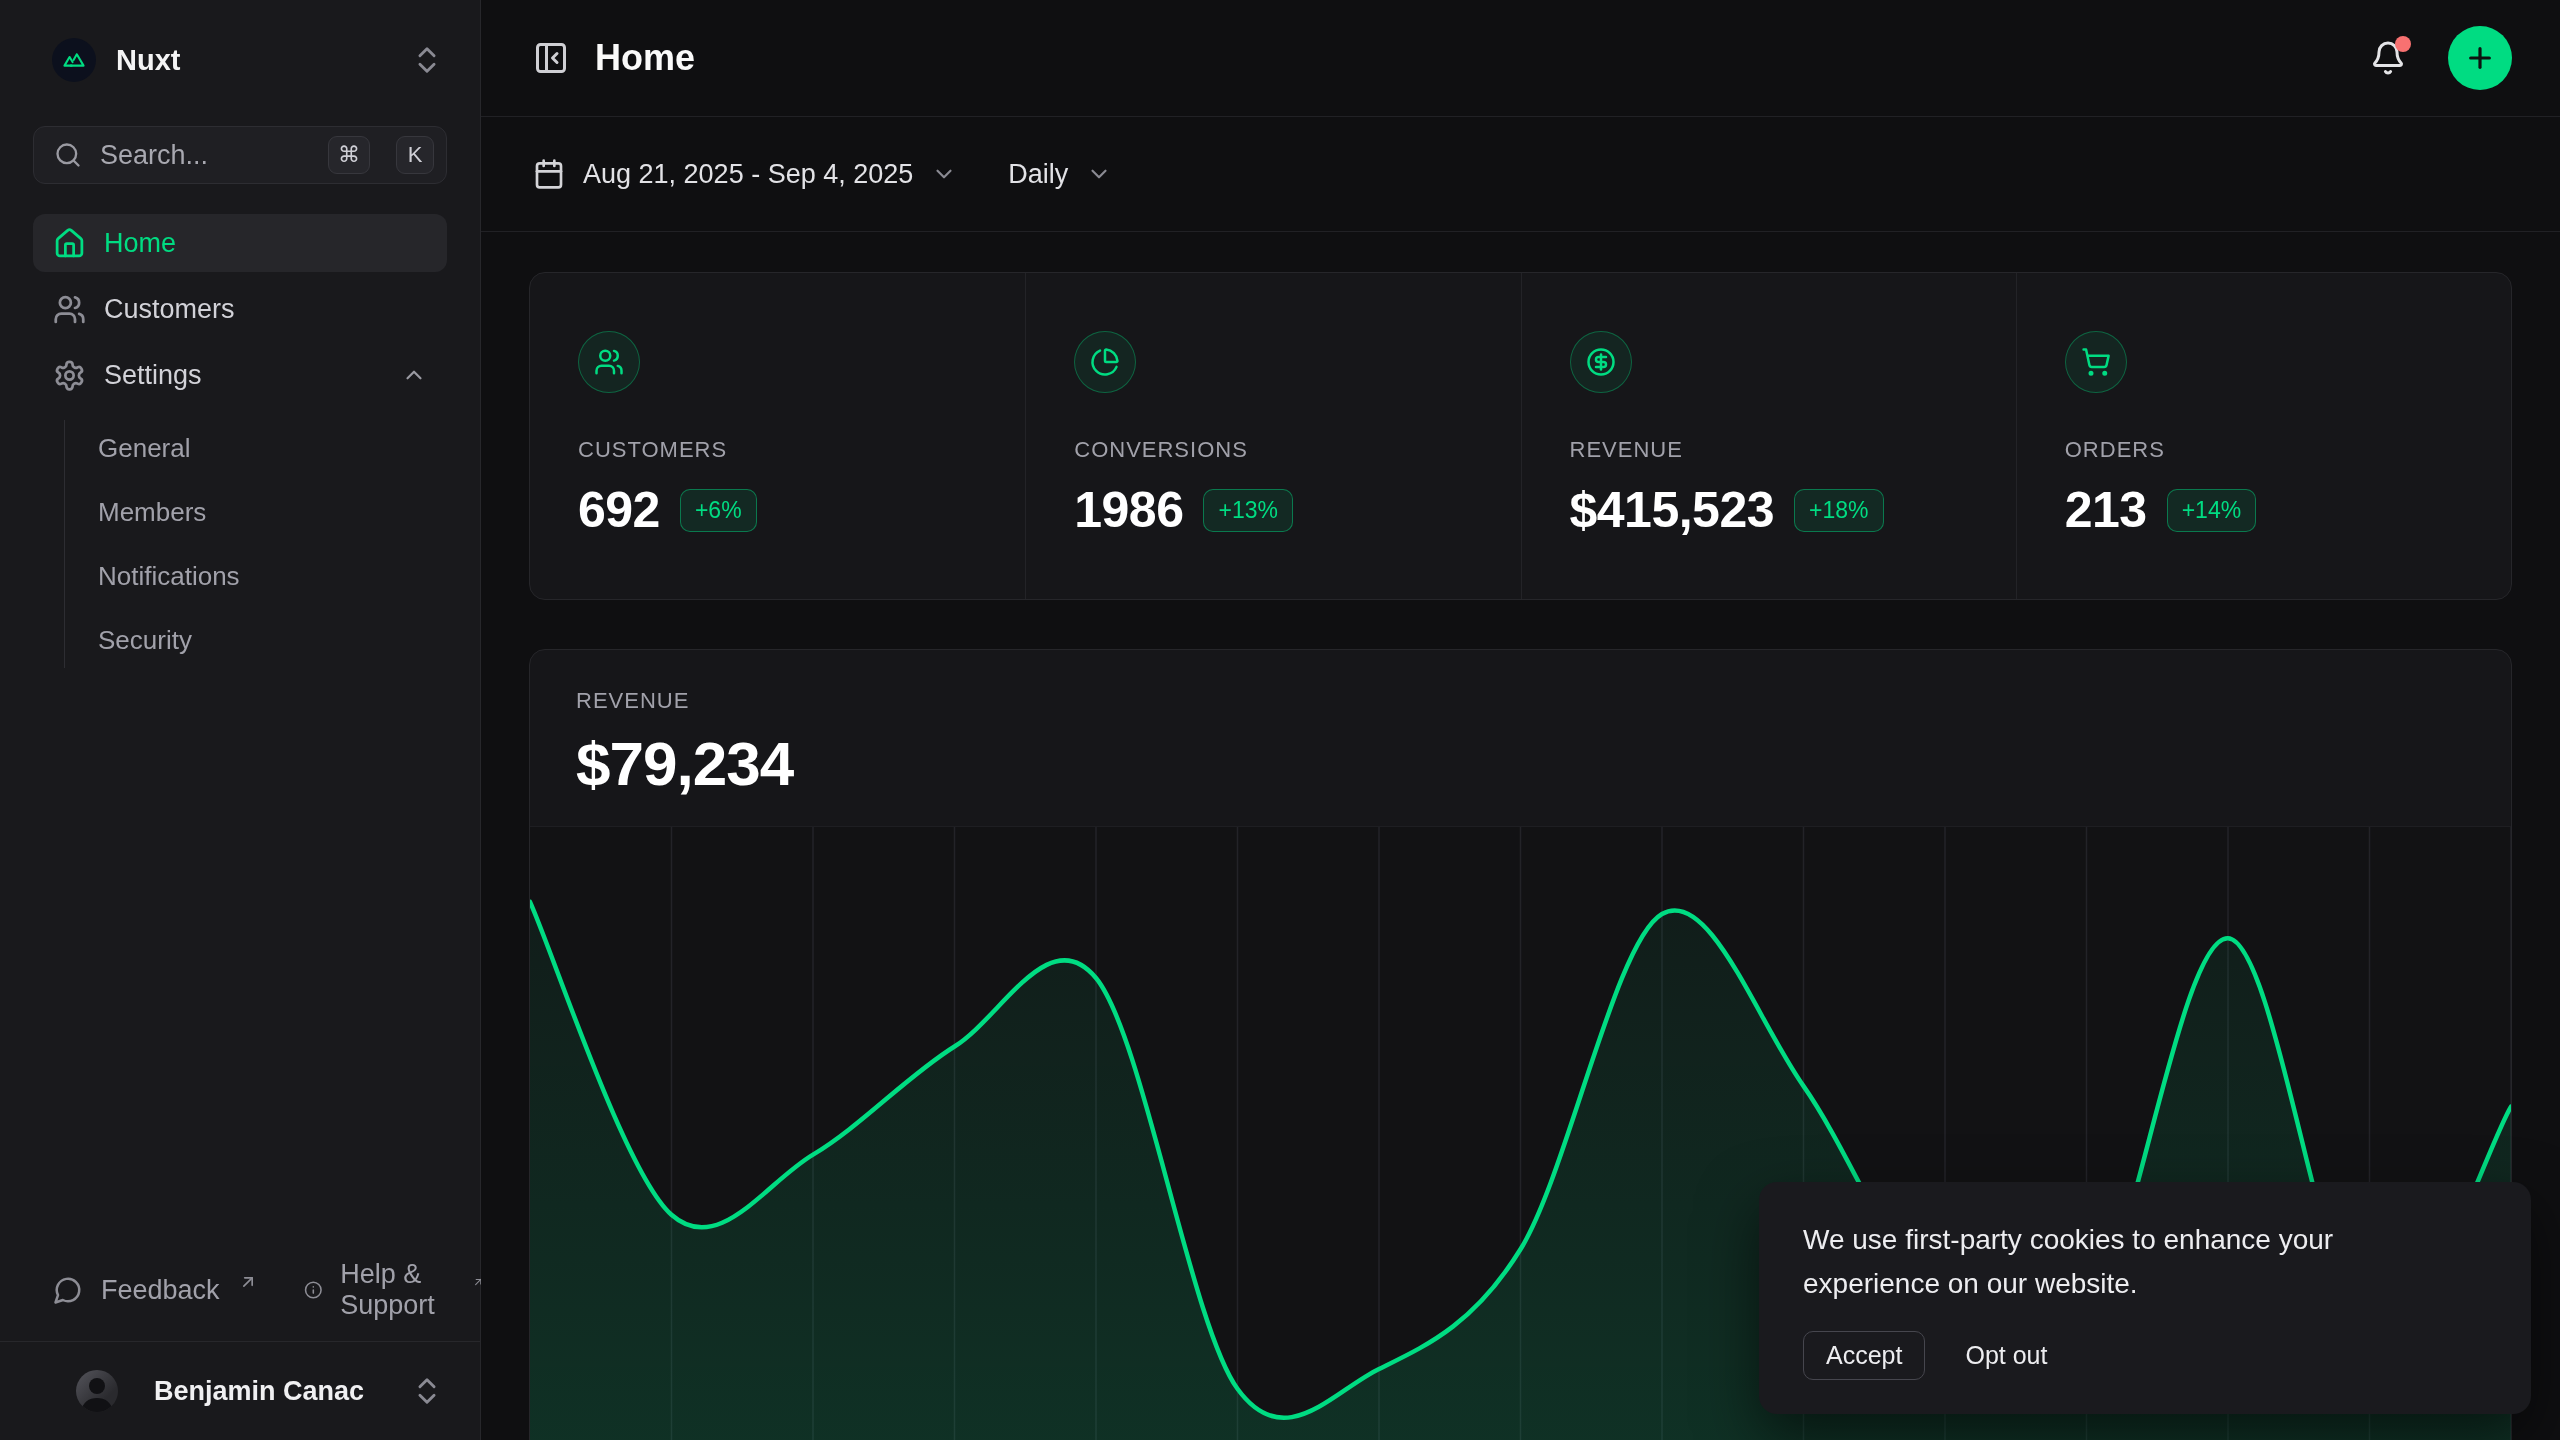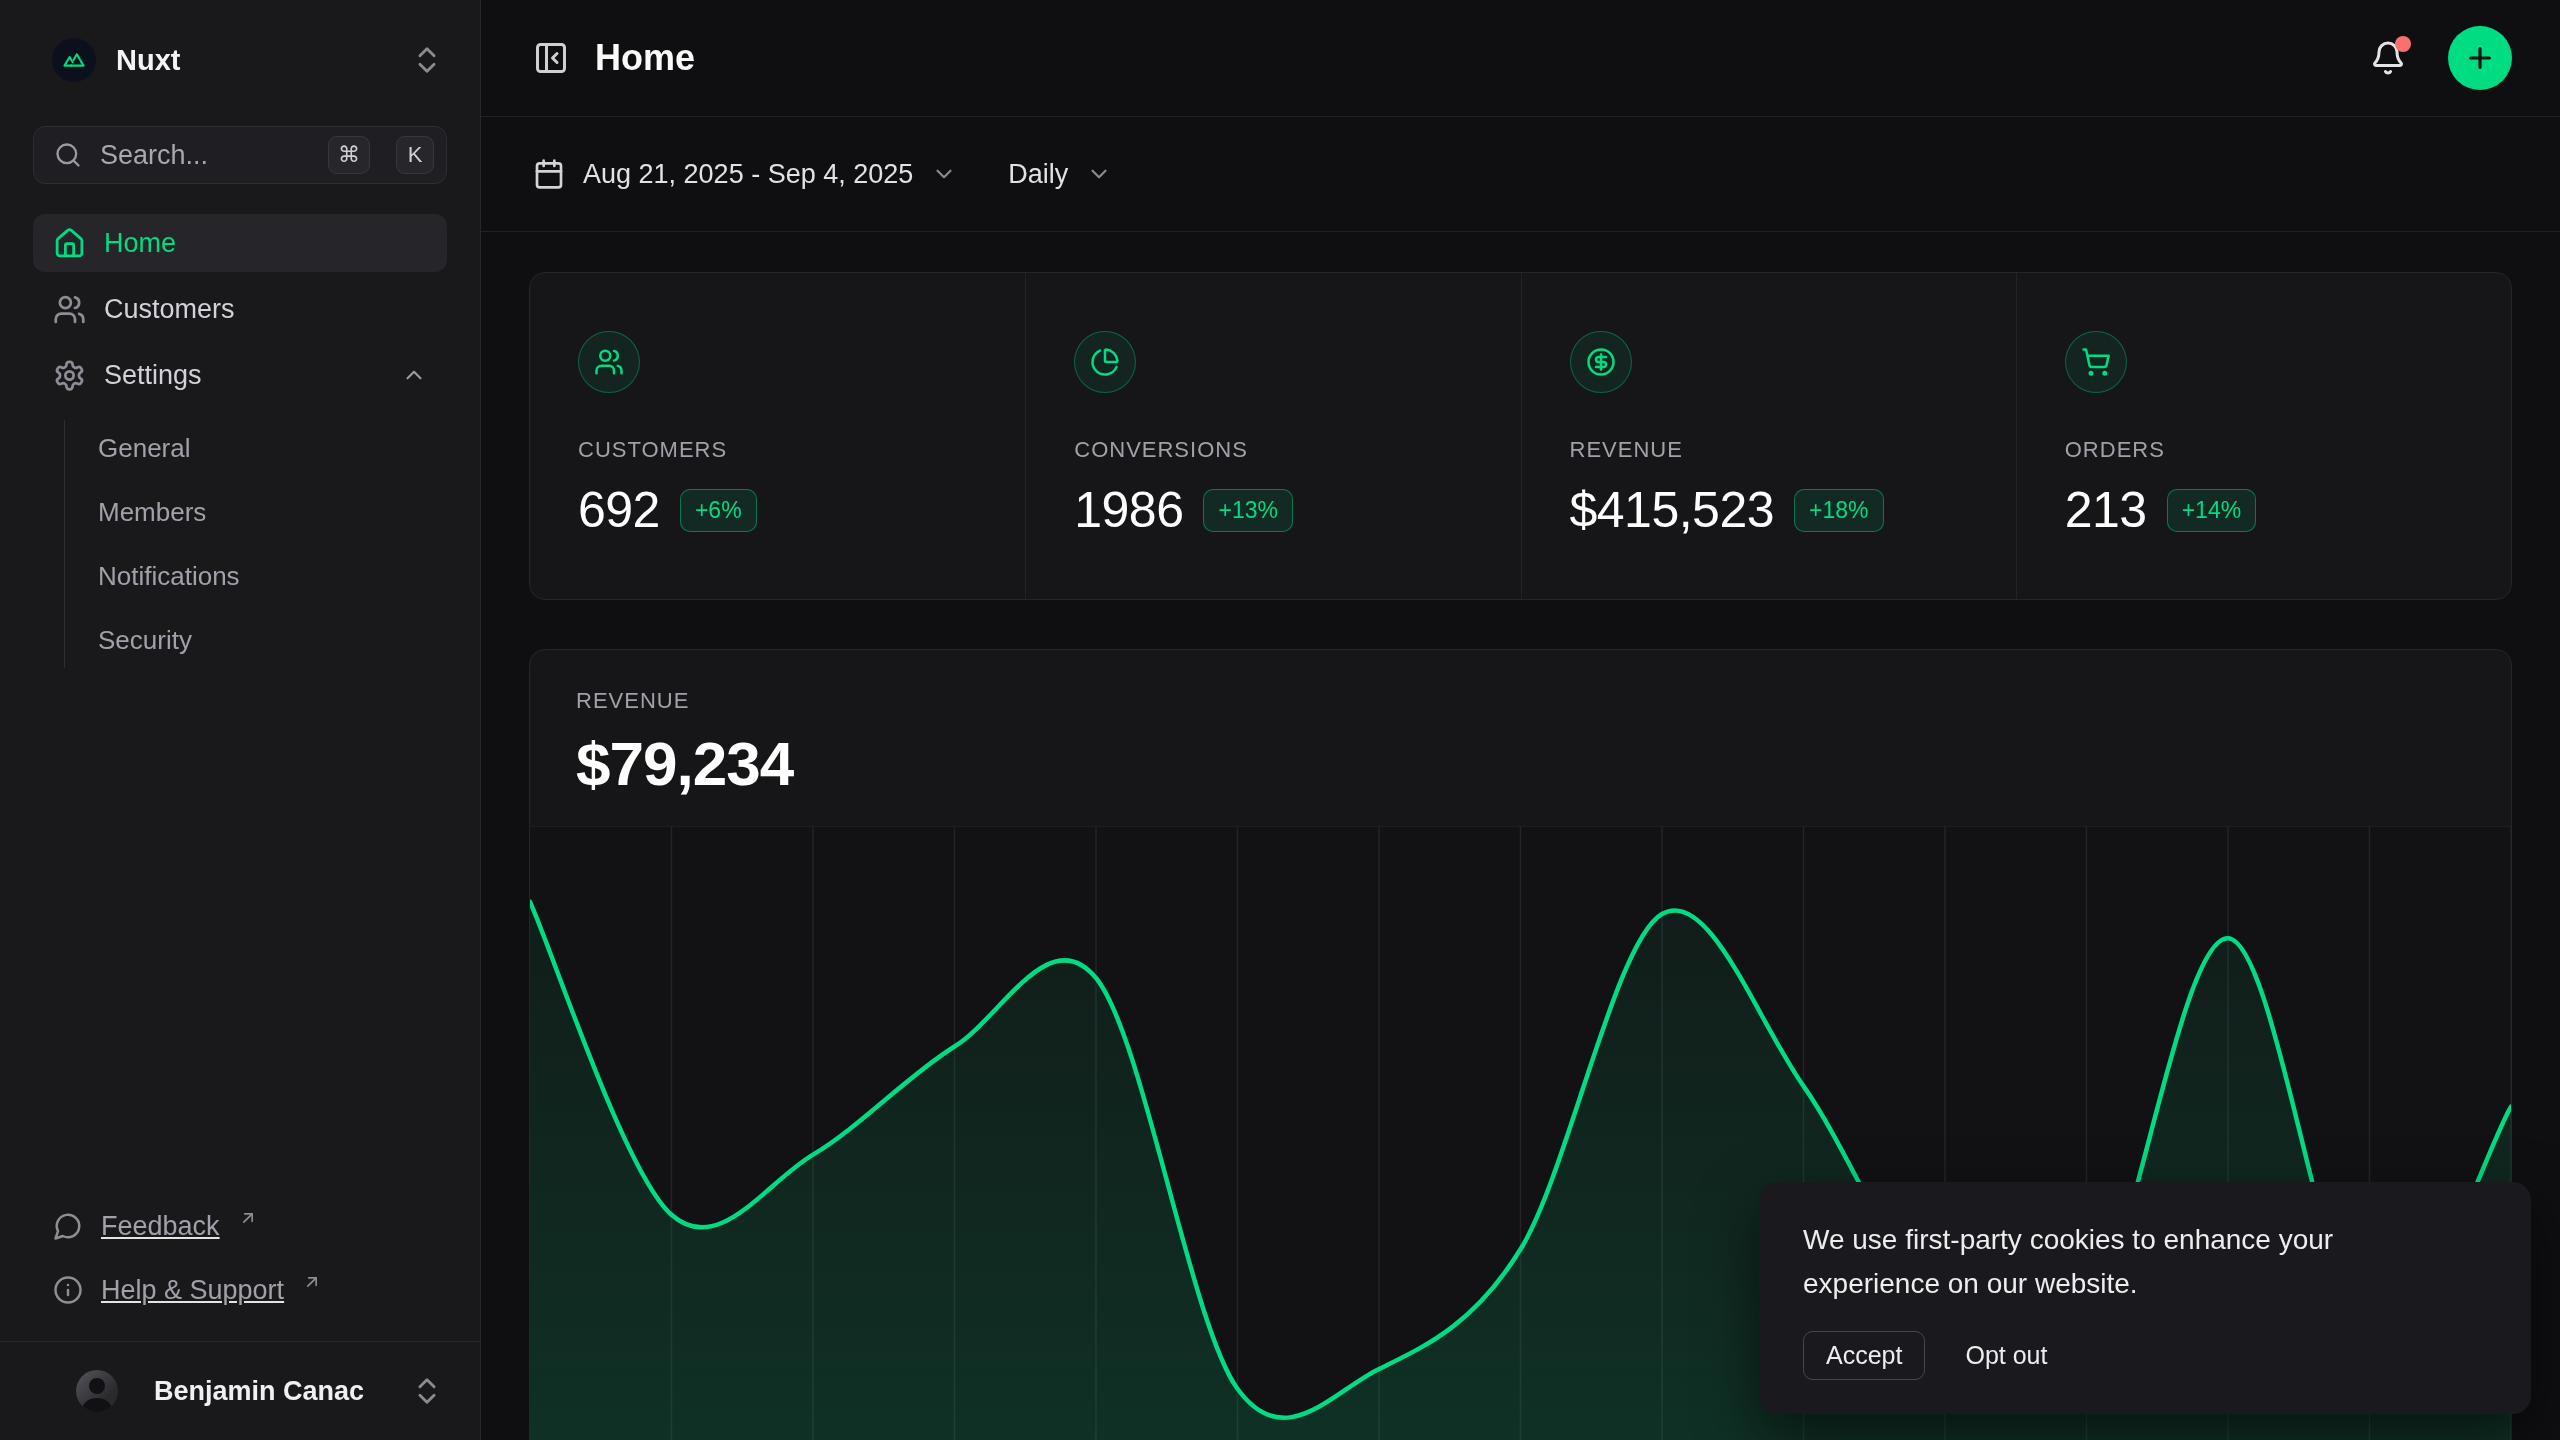--- a/index.html
+++ b/index.html
@@ -42,21 +42,21 @@
     padding:3px 12px; font-size:22px; color:#d4d4d8; }
   .nav-chevron { margin-left:auto; color:#9a9aa2; }
   .i-chev { width:26px; height:26px; }
 
   .subnav { margin:8px 0 4px 31px; border-left:1px solid #2d2d32; padding-left:33px;
     display:flex; flex-direction:column; gap:8px;text-align:right; }
   .subnav-item { height:56px; display:flex; align-items:center; font-size:26px;
     color:#a1a1aa; font-weight:500; }
 
   .sb-spacer { flex:1; }
-  .sb-footer { padding:0 33px 22px; display:flex; flex-direction:column; gap:6px;text-decoration:underline; }
+  .sb-footer { padding:0 33px 22px; display:flex; flex-direction:row; gap:6px; }
   .sb-link { height:58px; display:flex; align-items:center; gap:18px; padding:0 20px;
     font-size:27px; color:#a1a1aa; font-weight:500; }
   .sb-link .nicon { width:30px; height:30px; color:#8d8d95; }
   .ext-arrow { width:20px; height:20px; color:#8d8d95; transform:translateY(-8px); }
 
   .user-row { border-top:1px solid #27272b; padding:28px 36px 28px 76px;
     display:flex; align-items:center; gap:36px; }
   .avatar { width:42px; height:42px; border-radius:50%; overflow:hidden; flex:none;
     background:linear-gradient(135deg,#55555c 0%,#2a2a2e 70%); position:relative; }
   .avatar svg { position:absolute; inset:0; }
@@ -86,21 +86,21 @@
 
   .stats { display:grid; grid-template-columns:repeat(4,1fr); background:#161619;
     border:1px solid #26262a; border-radius:16px; }
   .stat { padding:58px 48px 60px; }
   .stat + .stat { border-left:1px solid #232327; }
   .scircle { width:62px; height:62px; border-radius:50%; background:rgba(0,220,130,.08);
     border:1px solid rgba(0,220,130,.35); display:flex; align-items:center; justify-content:center; }
   .scircle svg { width:30px; height:30px; color:#00dc82; }
   .slabel { margin-top:44px; font-size:22px; letter-spacing:1px; color:#a1a1aa; font-weight:500; }
   .svalue-row { display:flex; align-items:center; gap:20px; margin-top:18px; }
-  .svalue { font-size:50px; font-weight:400; color:#ffffff; letter-spacing:-0.5px; }
+  .svalue { font-size:50px; font-weight:700; color:#ffffff; letter-spacing:-0.5px; }
   .sbadge { font-size:23px; font-weight:500; color:#00dc82; background:rgba(0,220,130,.10);
     border:1px solid rgba(0,220,130,.45); border-radius:10px; padding:7px 14px; }
 
   .chart-card { margin-top:49px; background:#161619; border:1px solid #26262a;
     border-radius:16px; height:880px; position:relative; overflow:hidden; }
   .chart-head { padding:38px 46px 0; }
   .clabel { font-size:22px; letter-spacing:1px; color:#a1a1aa; font-weight:500; }
   .ctotal { margin-top:14px; font-size:62px; font-weight:700; color:#ffffff; letter-spacing:-1px; }
   .plot { position:absolute; left:0; right:0; top:176px; bottom:0; background:#121214;
     border-top:1px solid #1e1e22; }

